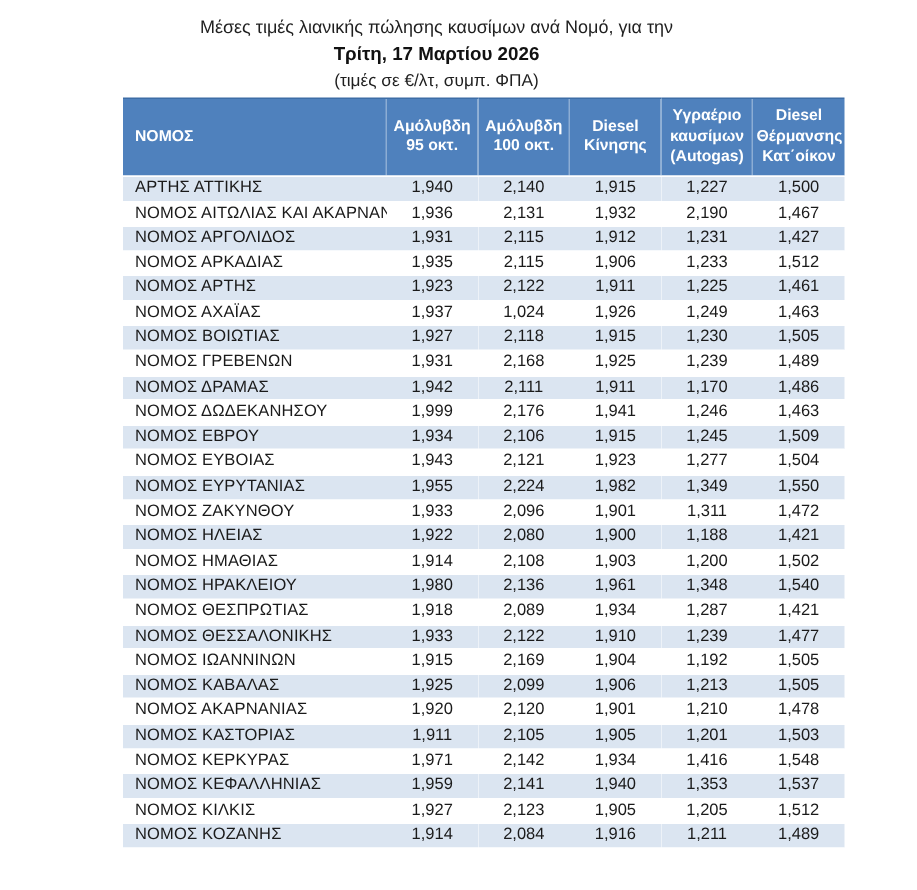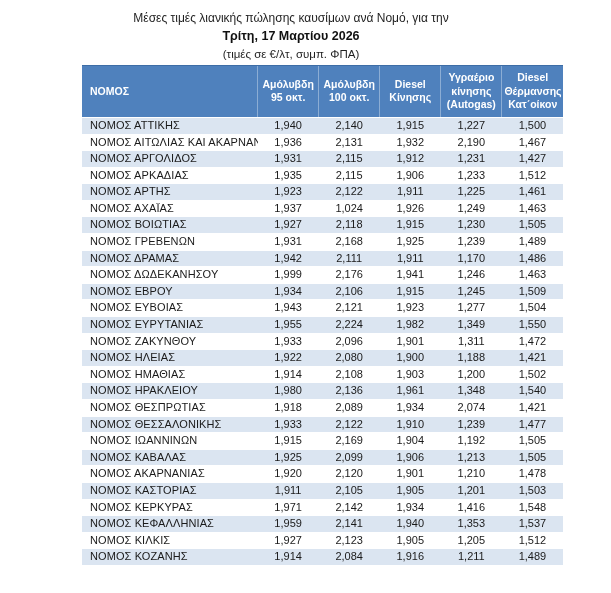--- a/index.html
+++ b/index.html
@@ -77,30 +77,30 @@
       <thead>
         <tr>
           <th class="name-col">ΝΟΜΟΣ</th>
           <th>Αμόλυβδη
 95 οκτ.</th>
           <th>Αμόλυβδη
 100 οκτ.</th>
           <th>Diesel
 Κίνησης</th>
           <th>Υγραέριο
-κίνησης
+καυσίμων
 (Autogas)</th>
           <th>Diesel
 Θέρμανσης
 Κατ΄οίκον</th>
         </tr>
       </thead>
       <tbody>
           <tr class="band">
-            <td class="name-cell">ΝΟΜΟΣ ΑΤΤΙΚΗΣ</td>
+            <td class="name-cell">ΑΡΤΗΣ ΑΤΤΙΚΗΣ</td>
             <td>1,940</td>
             <td>2,140</td>
             <td>1,915</td>
             <td>1,227</td>
             <td>1,500</td>
           </tr>
           <tr>
             <td class="name-cell">ΝΟΜΟΣ ΑΙΤΩΛΙΑΣ ΚΑΙ ΑΚΑΡΝΑΝΙΑΣ</td>
             <td>1,936</td>
             <td>2,131</td>
@@ -226,21 +226,21 @@
             <td>2,136</td>
             <td>1,961</td>
             <td>1,348</td>
             <td>1,540</td>
           </tr>
           <tr>
             <td class="name-cell">ΝΟΜΟΣ ΘΕΣΠΡΩΤΙΑΣ</td>
             <td>1,918</td>
             <td>2,089</td>
             <td>1,934</td>
-            <td>2,074</td>
+            <td>1,287</td>
             <td>1,421</td>
           </tr>
           <tr class="band">
             <td class="name-cell">ΝΟΜΟΣ ΘΕΣΣΑΛΟΝΙΚΗΣ</td>
             <td>1,933</td>
             <td>2,122</td>
             <td>1,910</td>
             <td>1,239</td>
             <td>1,477</td>
           </tr>

